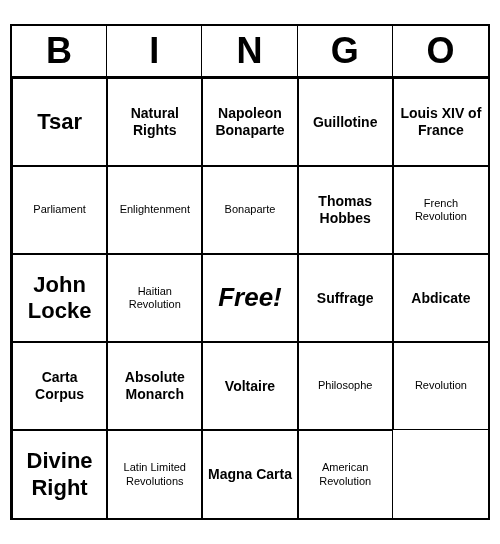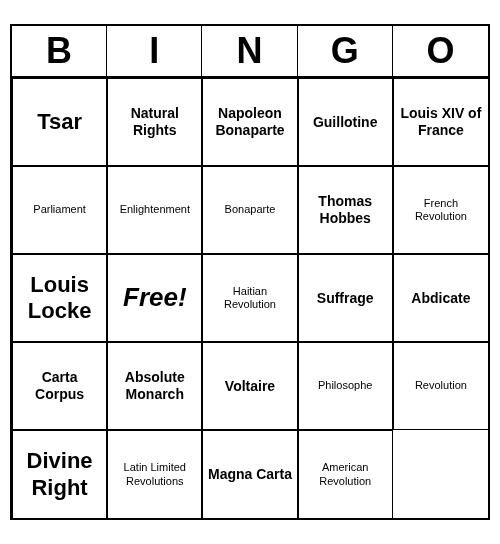--- a/index.html
+++ b/index.html
@@ -105,27 +105,27 @@
       <div class="bingo-cell">
         <span class="cell-small">Bonaparte</span>
       </div>
       <div class="bingo-cell">
         <span class="cell-medium">Thomas Hobbes</span>
       </div>
       <div class="bingo-cell">
         <span class="cell-small">French Revolution</span>
       </div>
       <div class="bingo-cell">
-        <span class="cell-large">Louis Locke</span>
+        <span class="cell-large">John Locke</span>
+      </div>
+      <div class="bingo-cell">
+        <span class="cell-small">Haitian Revolution</span>
       </div>
       <div class="bingo-cell">
         <span class="cell-free">Free!</span>
-      </div>
-      <div class="bingo-cell">
-        <span class="cell-small">Haitian Revolution</span>
       </div>
       <div class="bingo-cell">
         <span class="cell-medium">Suffrage</span>
       </div>
       <div class="bingo-cell">
         <span class="cell-medium">Abdicate</span>
       </div>
       <div class="bingo-cell">
         <span class="cell-medium">Carta Corpus</span>
       </div>

